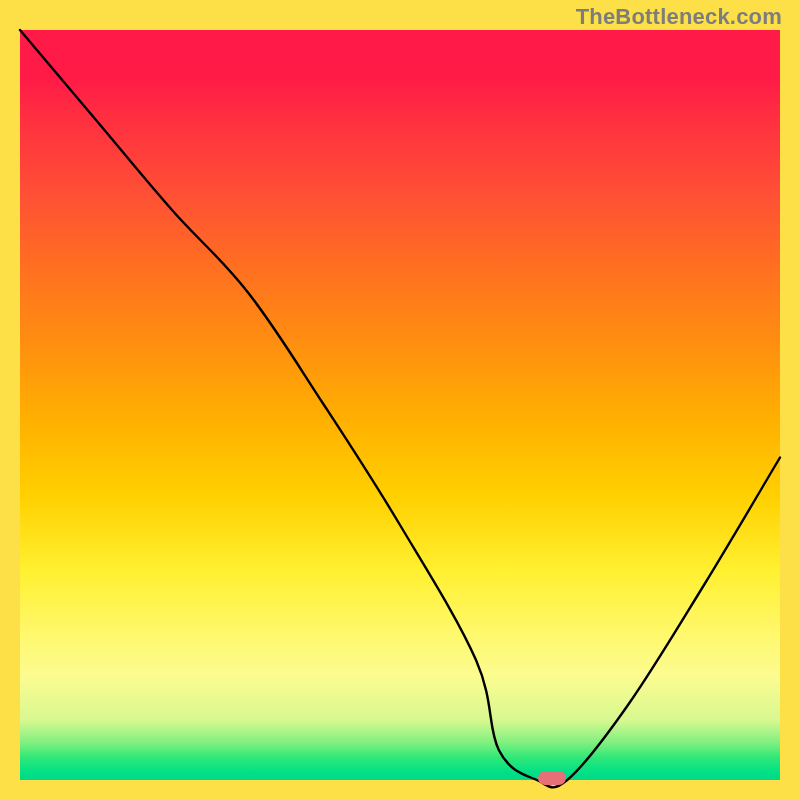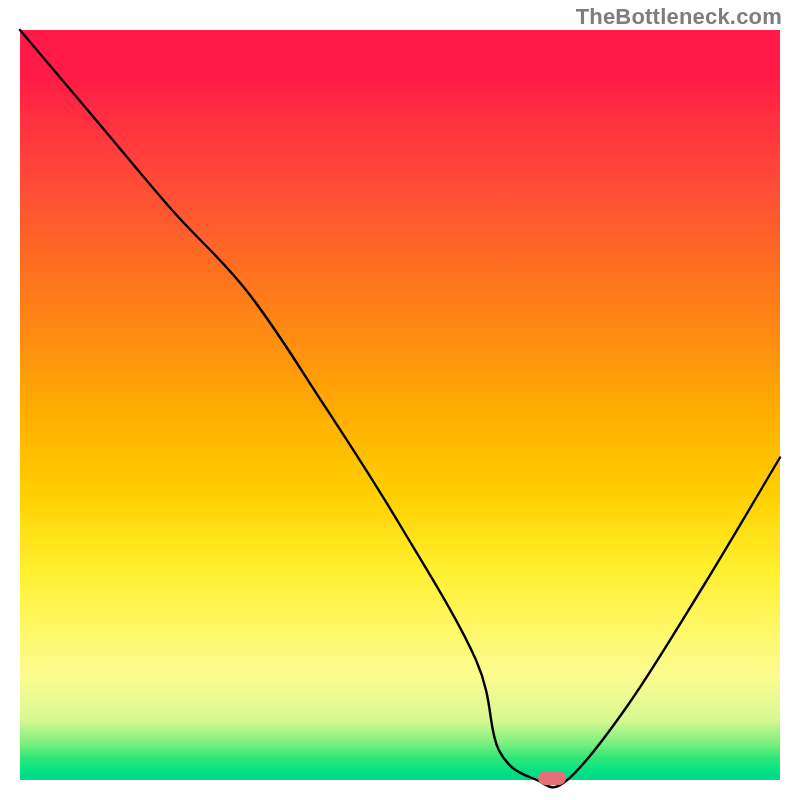--- a/index.html
+++ b/index.html
@@ -7,21 +7,21 @@
     padding: 0;
     width: 800px;
     height: 800px;
     background: #000;
     overflow: hidden;
   }
   .chart-container {
     position: relative;
     width: 800px;
     height: 800px;
-    background: #ffffff;
+    background: #fde047;
     text-align: right;
   }
   .plot-area {
     position: absolute;
     left: 20px;
     top: 30px;
     width: 760px;
     height: 750px;
     background: linear-gradient(to bottom,
       #ff1a47 0%,

